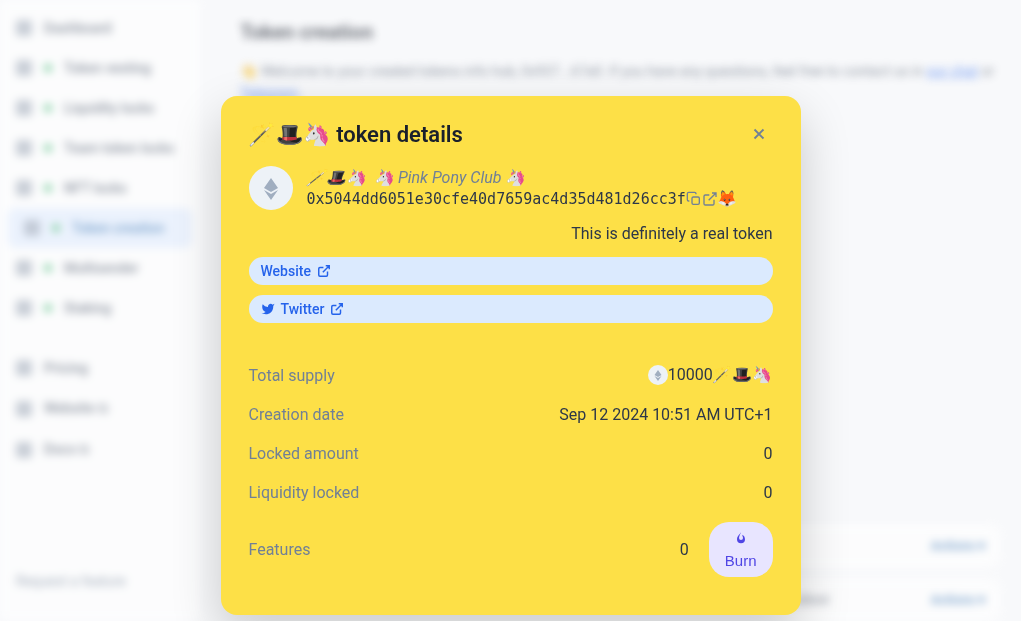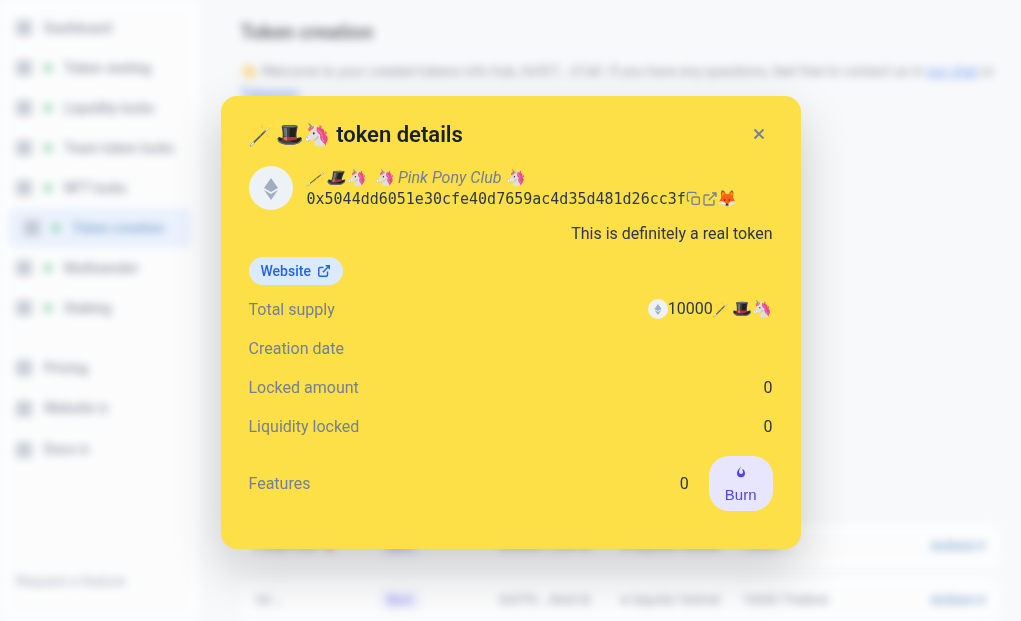--- a/index.html
+++ b/index.html
@@ -35,21 +35,21 @@
     .token-logo svg { width: 24px; height: 24px; fill: #a0aec0; }
     .token-info { flex: 1; }
     .token-name { font-size: 16px; color: #718096; margin-bottom: 2px; font-style: italic; }
     .token-address-row { display: flex; align-items: center; font-size: 16px; color: #2d3748; }
     .token-address { font-family: ui-monospace, monospace; font-size: 15px; }
     .icon-btn { cursor: pointer; color: #718096; display: flex; }
     .icon-btn svg { width: 16px; height: 16px; }
     
     .token-desc { font-size: 16px; color: #2d3748; margin: 14px 0 14px; text-align: right; }
     
-    .chip-row { display: flex; gap: 10px; margin-bottom: 4px; }
+    .chip-row { display: flex; gap: 10px; margin-bottom: 32px; flex-direction: column; }
     .chip { display: inline-flex; align-items: center; gap: 6px; background: #dbeafe; color: #2563eb; padding: 6px 12px; border-radius: 16px; font-size: 14px; font-weight: 500; cursor: pointer; }
     .chip svg { width: 14px; height: 14px; }
     
     .detail-row { display: flex; justify-content: space-between; align-items: center; padding: 10px 0; font-size: 16px; }
     .detail-label { color: #718096; }
     .detail-value { color: #2d3748; display: flex; align-items: flex-start; }
     .eth-icon-sm { width: 20px; height: 20px; background: #edf2f7; border-radius: 50%; display: inline-flex; align-items: center; justify-content: center; }
     .eth-icon-sm svg { width: 12px; height: 12px; fill: #a0aec0; }
     
     .burn-btn { display: inline-flex; align-items: center; gap: 6px; background: #e8e5ff; color: #5046e5; padding: 8px 16px; border-radius: 20px; font-size: 15px; font-weight: 500; border: none; cursor: pointer; flex-direction: column; }
@@ -195,36 +195,46 @@
 
     <p class="token-desc">This is definitely a real token</p>
 
     <div class="chip-row">
       <span class="chip">
         <span>Website</span>
         <svg viewBox="0 0 24 24" fill="none" stroke="currentColor" stroke-width="2.5">
             <path d="M18 13v6a2 2 0 01-2 2H5a2 2 0 01-2-2V8a2 2 0 012-2h6M15 3h6v6M10 14L21 3"></path>
           </svg>
       </span>
+      <span class="chip">
+        <svg viewBox="0 0 24 24" fill="currentColor">
+            <path d="M23 3a10.9 10.9 0 01-3.14 1.53 4.48 4.48 0 00-7.86 3v1A10.66 10.66 0 013 4s-4 9 5 13a11.64 11.64 0 01-7 2c9 5 20 0 20-11.5a4.5 4.5 0 00-.08-.83A7.72 7.72 0 0023 3z"></path>
+          </svg>
+        <span>Twitter</span>
+        <svg viewBox="0 0 24 24" fill="none" stroke="currentColor" stroke-width="2.5">
+            <path d="M18 13v6a2 2 0 01-2 2H5a2 2 0 01-2-2V8a2 2 0 012-2h6M15 3h6v6M10 14L21 3"></path>
+          </svg>
+      </span>
     </div>
 
     <div class="detail-row">
       <span class="detail-label">Total supply</span>
       <span class="detail-value">
         <span class="eth-icon-sm">
             <svg viewBox="0 0 24 24">
               <path d="M12 2L5 12l7 4 7-4-7-10zm0 16l-7-4 7 10 7-10-7 4z"></path>
             </svg>
           </span>
         <span>10000</span>
           <span> 🪄🎩🦄</span>
       </span>
     </div>
     <div class="detail-row">
       <span class="detail-label">Creation date</span>
+      <span class="detail-value">Sep 12 2024 10:51 AM UTC+1</span>
     </div>
     <div class="detail-row">
       <span class="detail-label">Locked amount</span>
       <span class="detail-value">0</span>
     </div>
     <div class="detail-row">
       <span class="detail-label">Liquidity locked</span>
       <span class="detail-value">0</span>
     </div>
     <div class="detail-row features-row">

